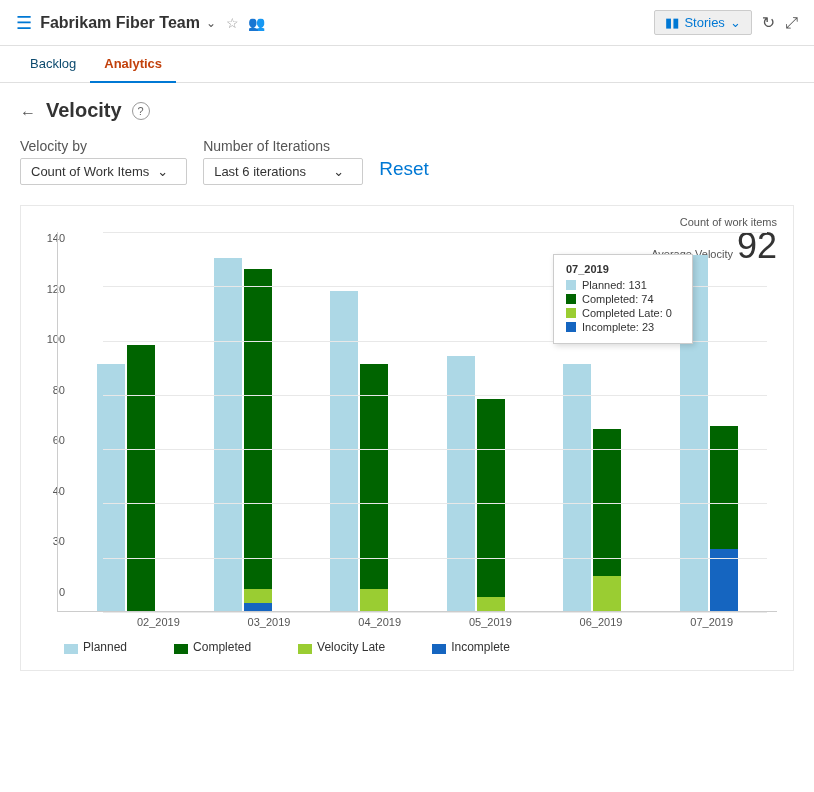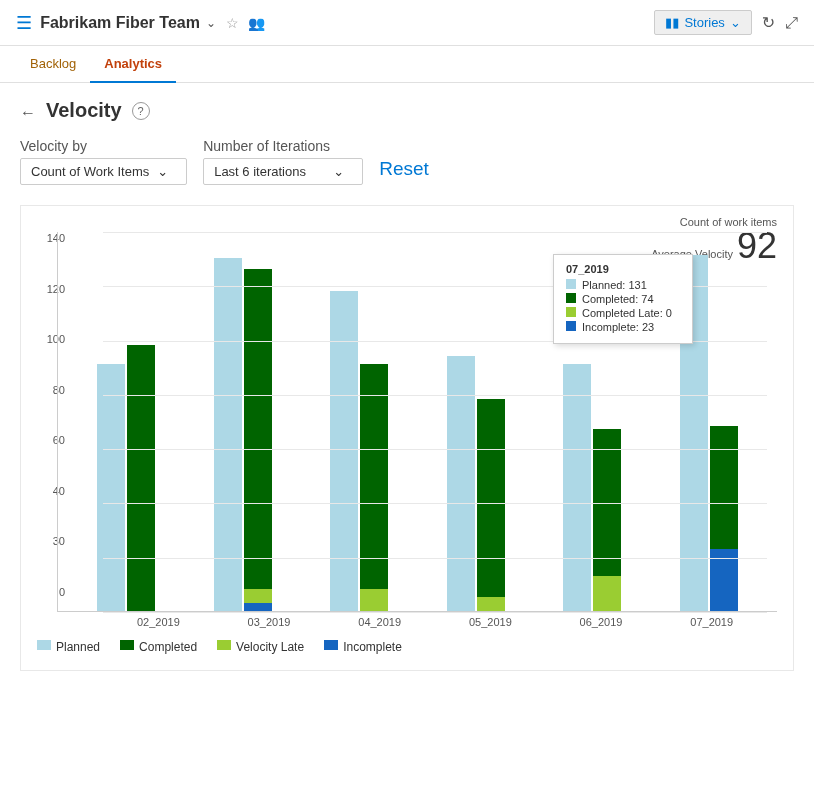--- a/index.html
+++ b/index.html
@@ -9,21 +9,21 @@
     .header-icon { margin-right: 8px; color: #0078d4; font-size: 18px; }
     .team-name { font-size: 16px; font-weight: 600; color: #333; }
     .chevron-icon { margin-left: 6px; color: #555; font-size: 12px; }
     .star-icon { margin-left: 10px; color: #999; font-size: 14px; }
     .team-icon { margin-left: 10px; color: #555; font-size: 14px; }
     .header-right { margin-left: auto; display: flex; align-items: center; gap: 10px; }
     .stories-btn { display: flex; align-items: center; gap: 5px; border: 1px solid #ccc; padding: 4px 10px; border-radius: 2px; cursor: pointer; color: #0078d4; font-size: 13px; }
     .refresh-icon, .expand-icon { color: #555; font-size: 16px; cursor: pointer; }
 
     .nav-tabs { display: flex; align-items: center; padding: 0 16px; border-bottom: 1px solid #e0e0e0; }
-    .nav-tab { padding: 10px 14px; font-size: 13px; color: #a16207; cursor: pointer; border-bottom: 2px solid transparent; margin-bottom: -1px; }
+    .nav-tab { padding: 10px 14px; font-size: 13px; color: #0c4a6e; cursor: pointer; border-bottom: 2px solid transparent; margin-bottom: -1px; }
     .nav-tab.active { color: #c2410c; font-weight: 600; border-bottom: 2px solid #0078d4; }
 
     .content { padding: 16px 20px; }
     .page-header { display: flex; align-items: center; gap: 10px; margin-bottom: 16px; }
     .back-btn { color: #555; cursor: pointer; font-size: 16px; }
     .page-title { font-size: 20px; font-weight: 600; color: #333; }
     .help-icon { color: #666; font-size: 14px; cursor: pointer; border: 1px solid #999; border-radius: 50%; width: 18px; height: 18px; display: flex; align-items: center; justify-content: center; font-size: 11px; }
 
     .filters { display: flex; align-items: flex-end; gap: 16px; margin-bottom: 20px; }
     .filter-group { display: flex; flex-direction: column; gap: 4px; }
@@ -32,34 +32,34 @@
     .filter-select span { margin-right: 8px; }
     .reset-btn { color: #0078d4; cursor: pointer; font-size: 19px; padding: 5px 0; }
 
     .chart-area { background: #fff; border: 1px solid #e8e8e8; padding: 16px; position: relative; }
     .chart-meta { position: absolute; top: 10px; right: 16px; text-align: right; }
     .chart-meta-label { font-size: 11px; color: #555; }
     .chart-meta-value { font-size: 36px; font-weight: 300; color: #333; line-height: 1; }
 
     .tooltip-box { position: absolute; top: 48px; right: 100px; background: #fff; border: 1px solid #ccc; padding: 8px 12px; font-size: 11px; z-index: 10; min-width: 140px; box-shadow: 2px 2px 6px rgba(0,0,0,0.15); }
     .tooltip-title { font-weight: 600; margin-bottom: 4px; }
-    .tooltip-row { display: flex; align-items: flex-start; gap: 6px; margin-bottom: 2px; }
+    .tooltip-row { display: flex; align-items: center; gap: 6px; margin-bottom: 2px; }
     .tooltip-swatch { width: 10px; height: 10px; flex-shrink: 0; }
 
     .bar-chart-container { margin-top: 10px; position: relative; }
     .y-axis-labels { position: absolute; left: 0; top: 0; bottom: 30px; display: flex; flex-direction: column-reverse; justify-content: space-between; font-size: 11px; color: #555; width: 28px; text-align: right; }
     .chart-inner { margin-left: 20px; position: relative; }
     .bars-area { display: flex; align-items: flex-end; gap: 0; height: 380px; border-left: 1px solid #ccc; border-bottom: 1px solid #ccc; padding: 0 10px; }
     .bar-group { display: flex; align-items: flex-end; gap: 2px; flex: 1; justify-content: center; padding: 0 6px; }
     .bar { width: 28px; display: flex; flex-direction: column-reverse; }
     .x-labels { display: flex; margin-left: 36px; padding: 0 10px; }
     .x-label { flex: 1; text-align: center; font-size: 11px; color: #555; padding-top: 4px; }
 
     .legend { display: flex; align-items: center; gap: 20px; margin-top: 12px; font-size: 12px; }
-    .legend-item { display: flex; align-items: flex-start; gap: 5px; }
+    .legend-item { display: flex; align-items: flex-end; gap: 5px; margin-left: 27px; }
     .legend-swatch { width: 14px; height: 10px; }
 
     .grid-lines { position: absolute; left: 36px; right: 0; top: 0; height: 380px; pointer-events: none; }
     .grid-line { position: absolute; left: 10px; right: 10px; border-top: 1px solid #e8e8e8; }
   </style>
 </head>
 <body>
 
 <div class="header">
   <span class="header-icon">☰</span>

